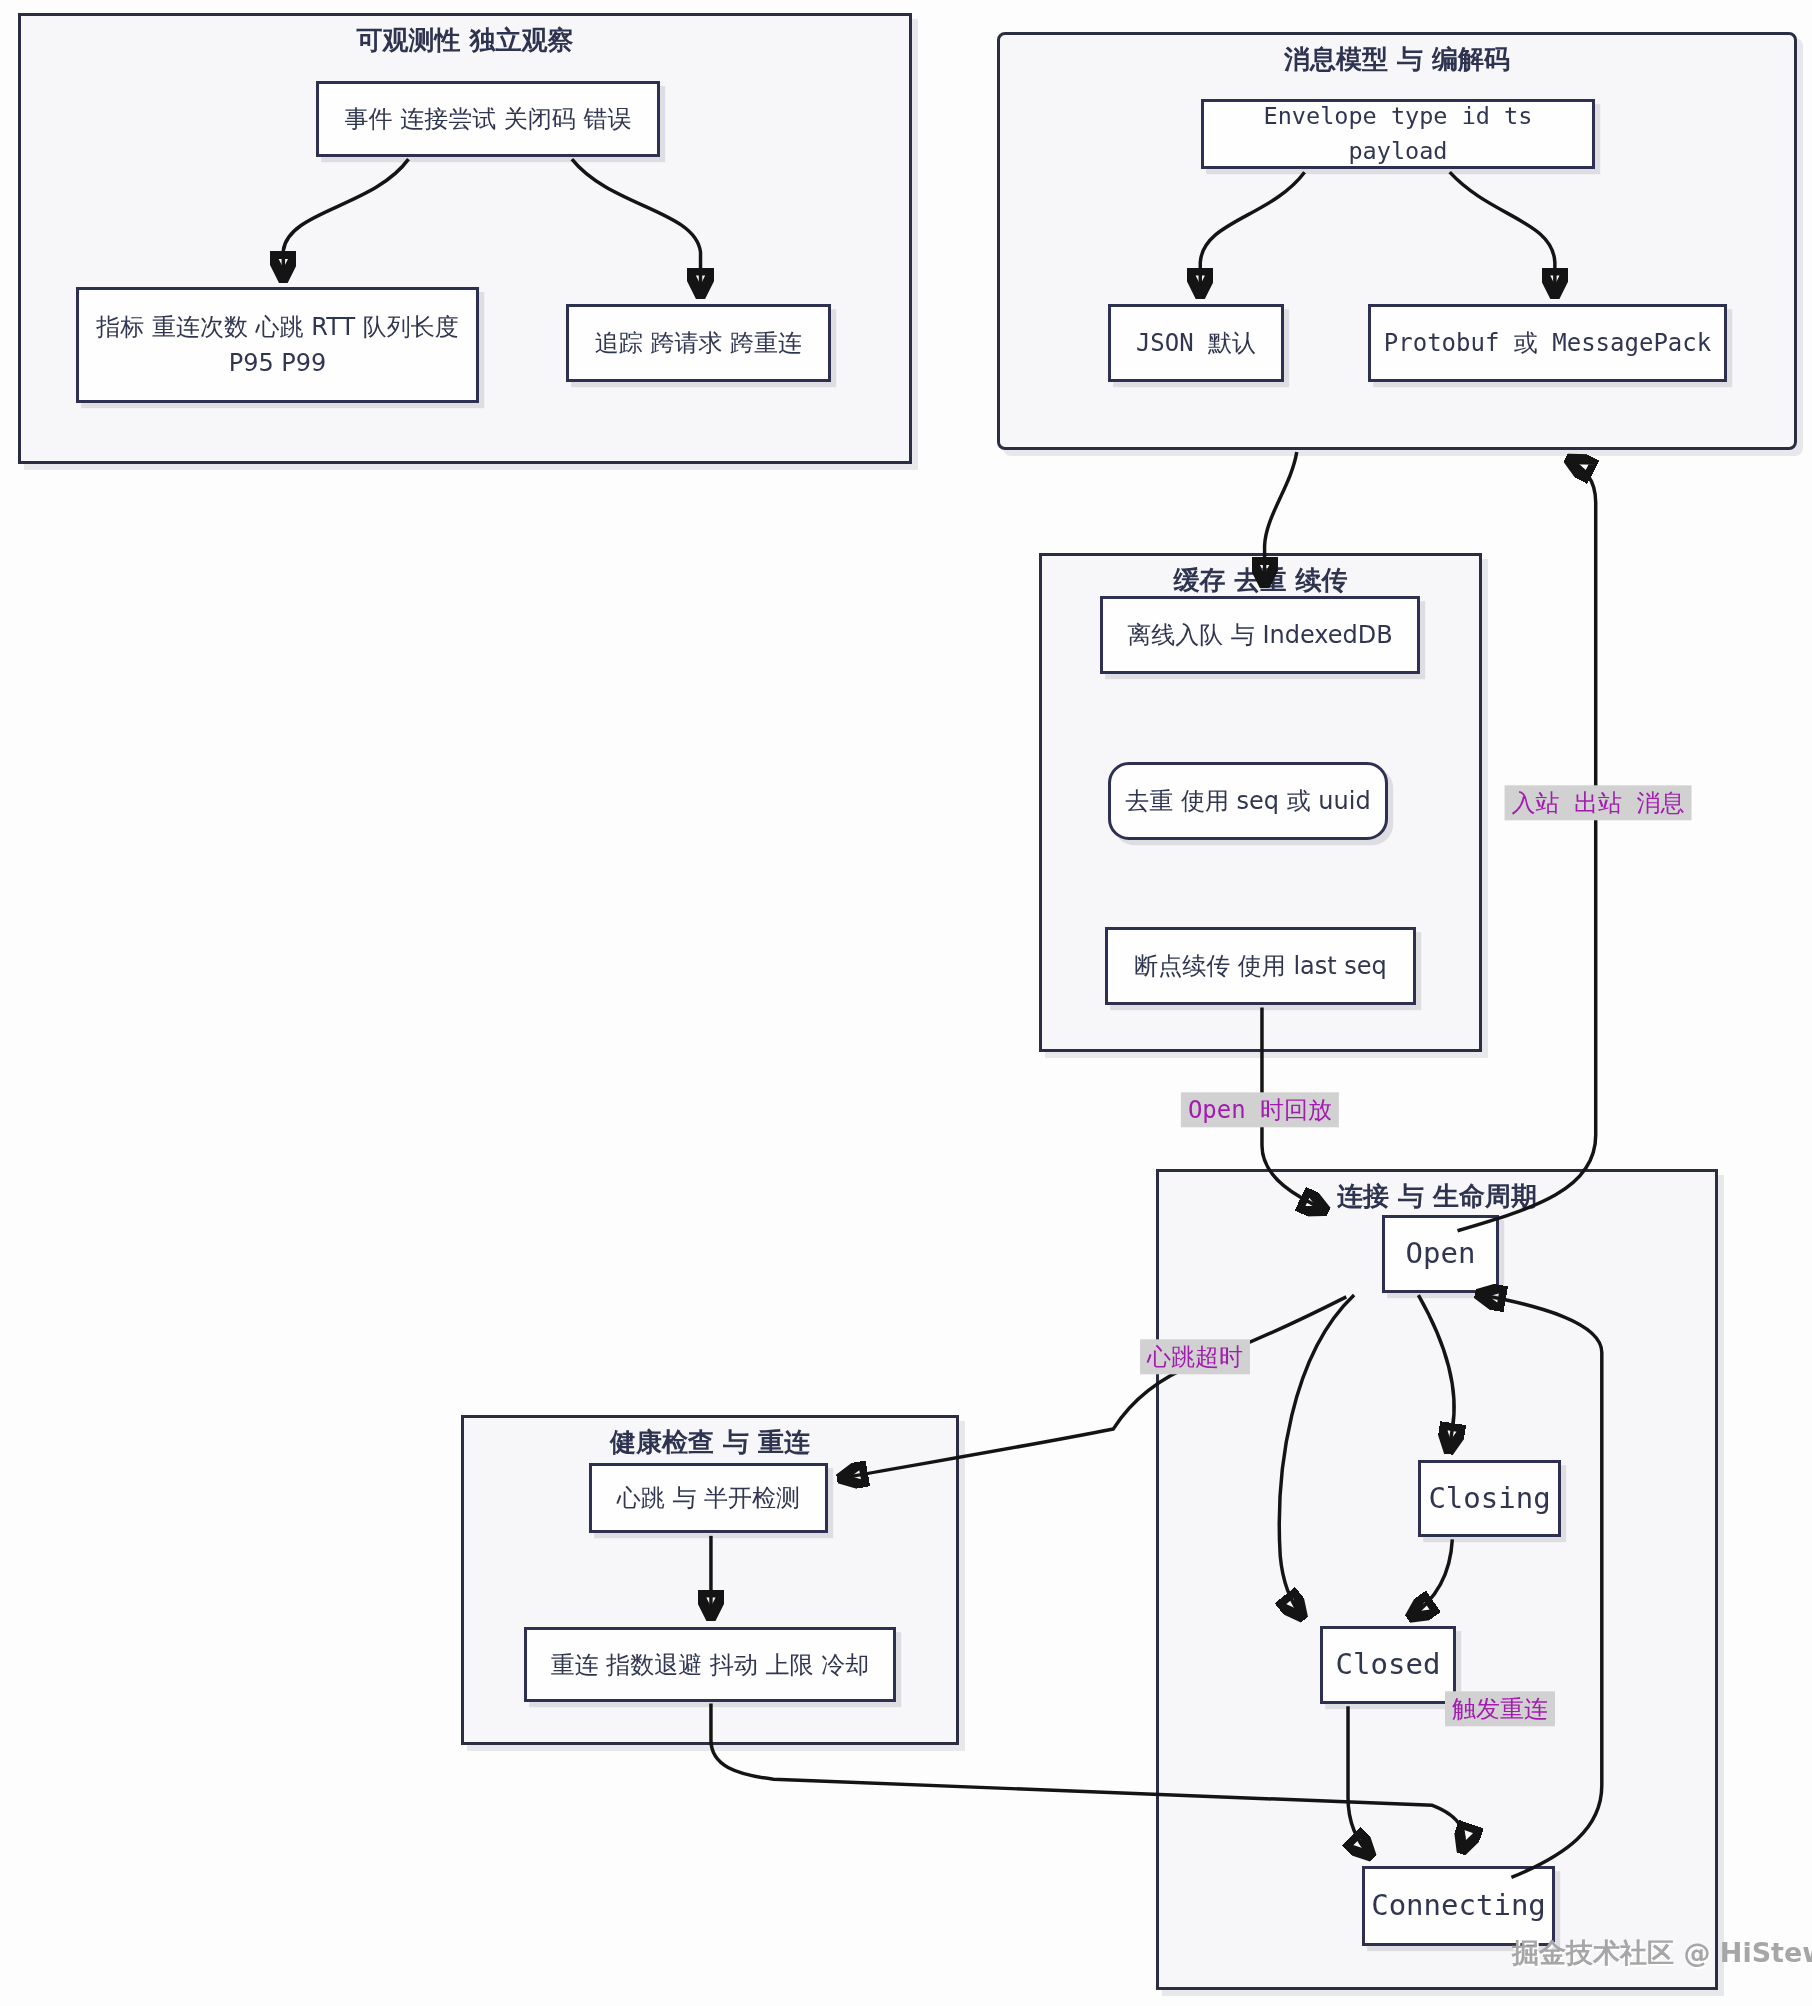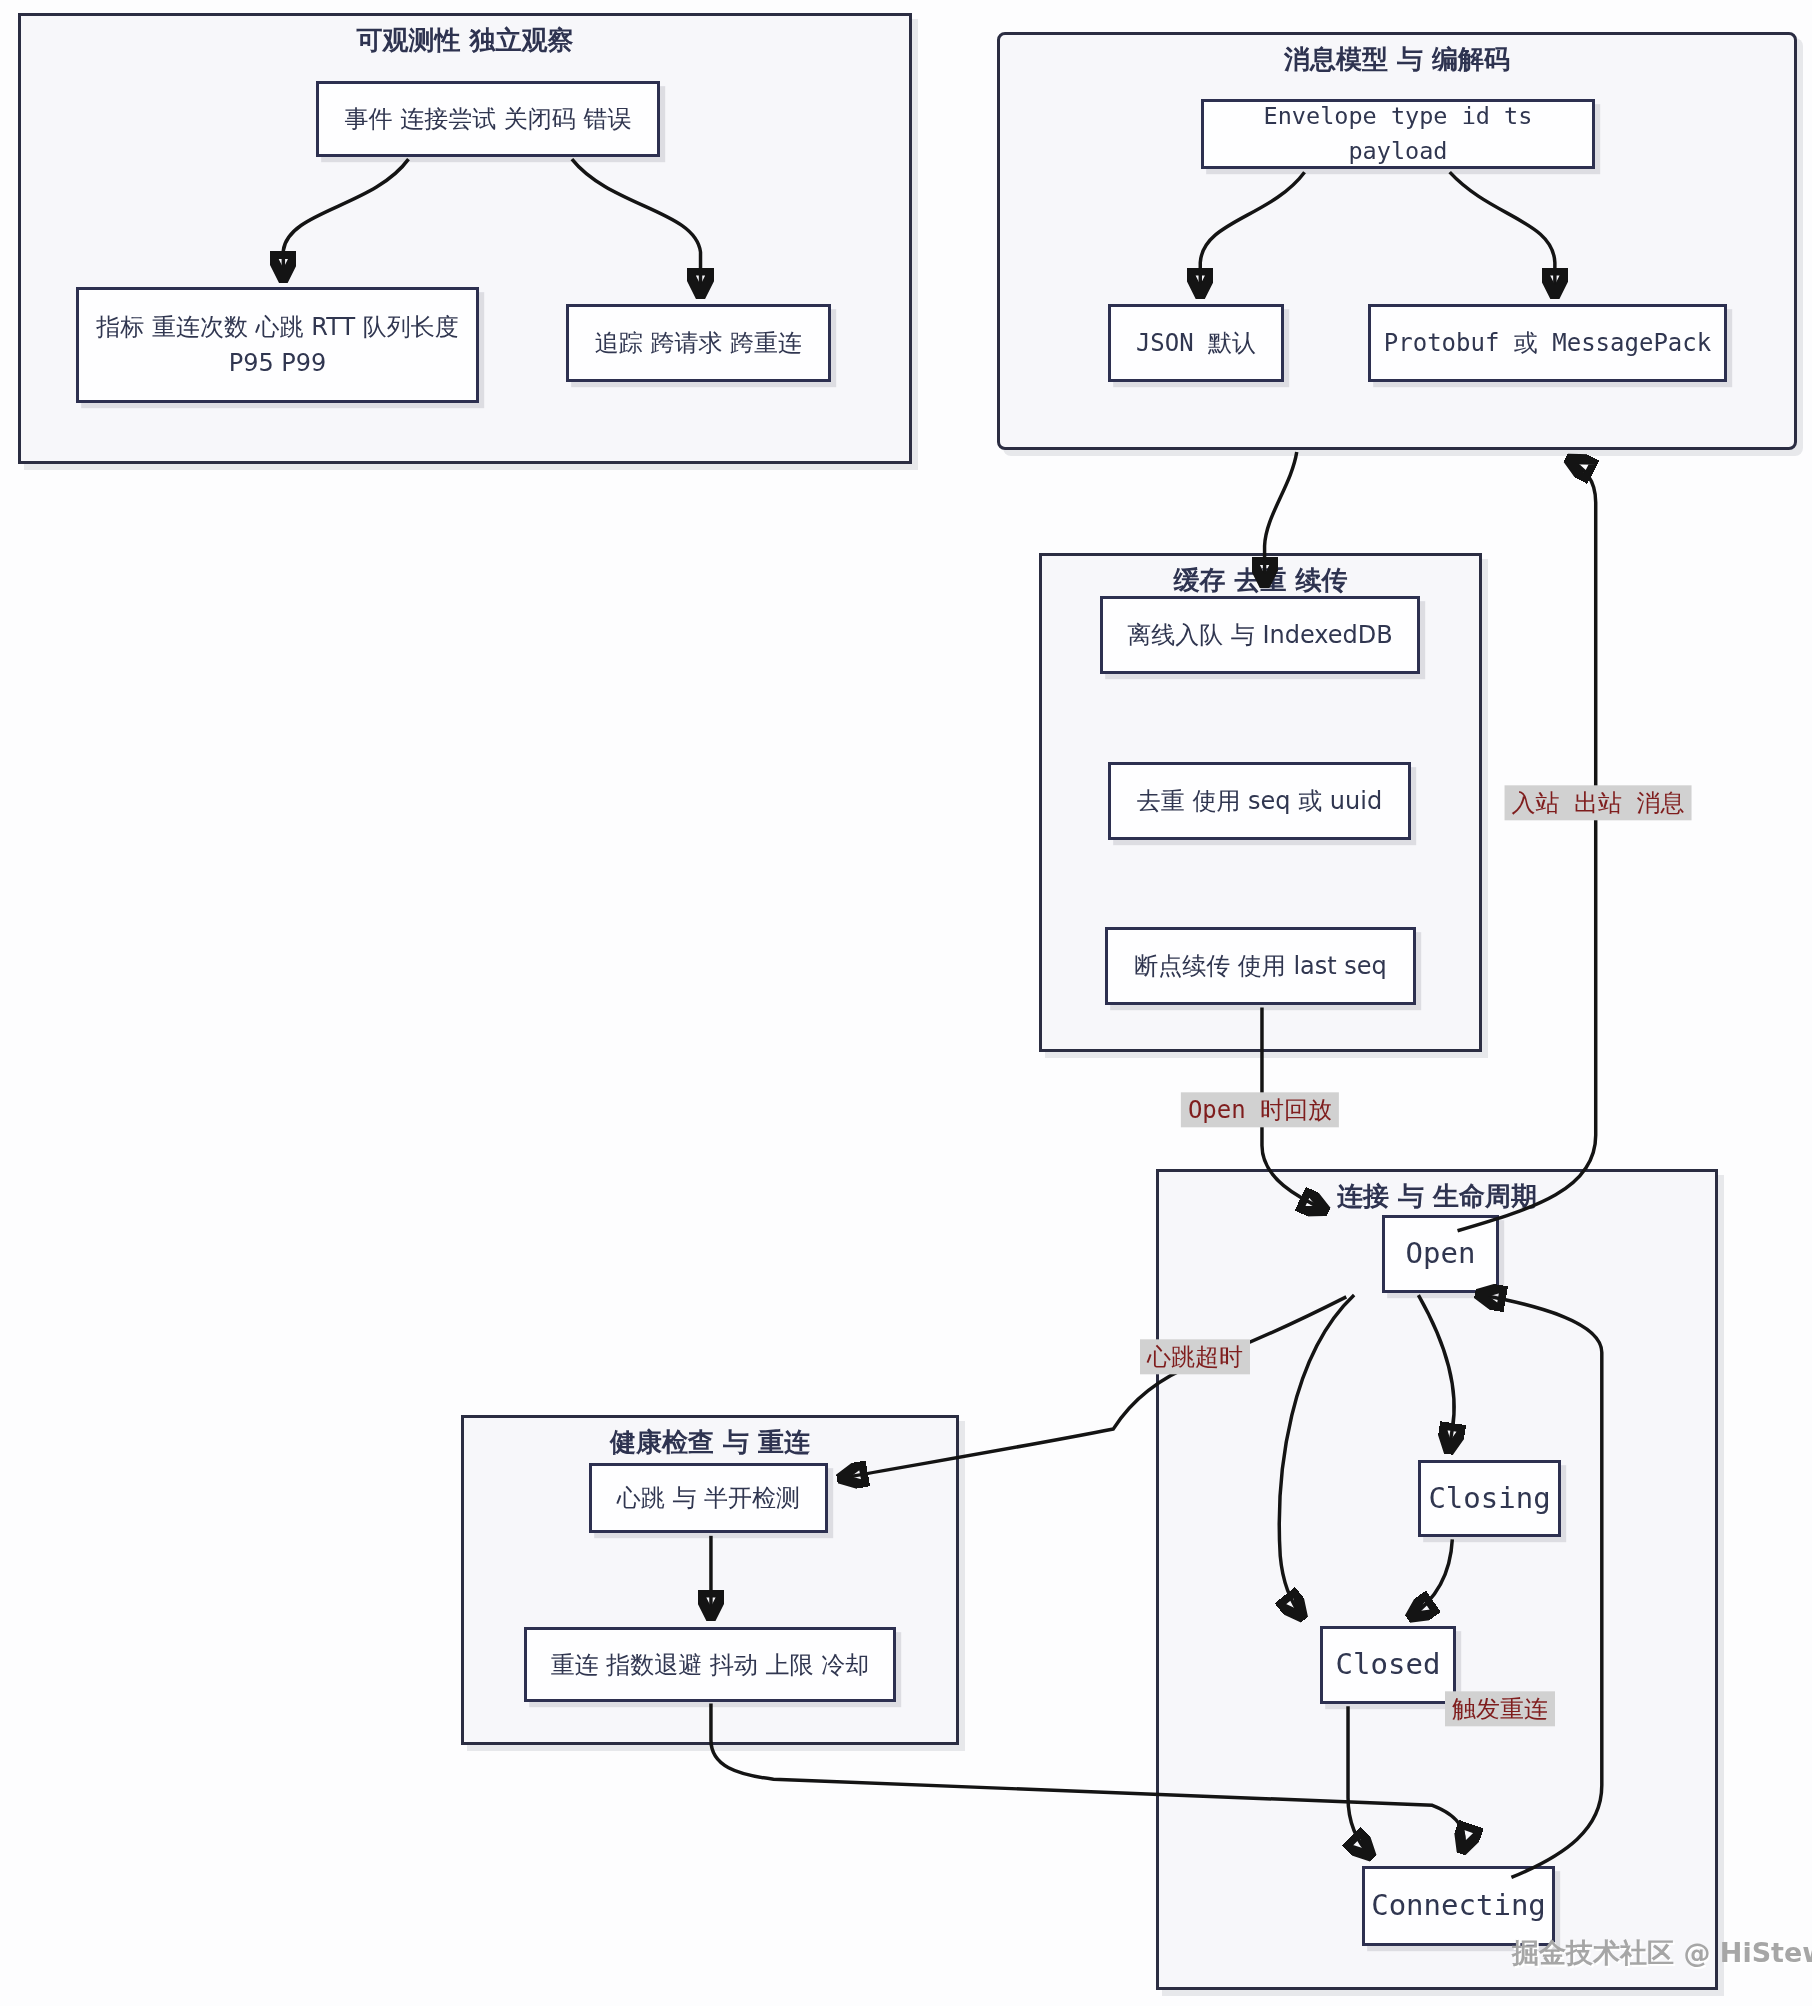--- a/index.html
+++ b/index.html
@@ -20,21 +20,21 @@
     background:#fefeff;border:3.5px solid #2d3050;box-sizing:border-box;
     box-shadow:5.2px 5.2px 0 rgba(43,45,66,0.13);color:#303650;
     font-size:24px;line-height:1.5;padding:7px 12px;font-weight:500;z-index:2;
   }
   .node.mono{font-family:"DejaVu Sans Mono","Liberation Mono",monospace;}
   .node.state{font-family:"DejaVu Sans Mono","Liberation Mono",monospace;font-size:29px;}
   #node-envelope{font-size:23.5px;padding:3.5px 5.2px;margin-left:25px;}
   .edges{position:absolute;left:0;top:0;z-index:5;pointer-events:none;}
   .edges path{stroke:#141414;stroke-width:4;fill:none;}
   .edge-label{
-    position:absolute;transform:translate(-50%,-50%);background:#d1d1d1;color:#7f1d1d;
+    position:absolute;transform:translate(-50%,-50%);background:#d1d1d1;color:#a21caf;
     font-size:24px;font-weight:500;padding:1.7px 7px;white-space:nowrap;z-index:6;
     font-family:"DejaVu Sans Mono","Liberation Mono",monospace;
   }
   .watermark{
     position:absolute;left:1512px;top:1935px;font-size:27px;font-weight:600;color:#a6a6a6;
     text-shadow:1.7px 1.7px 0 #ffffff;z-index:7;white-space:nowrap;
   }
 </style>
 </head>
 <body>
@@ -51,21 +51,21 @@
   <div class="group" style="left:997px;top:32px;width:800px;height:418px;border-radius:8px;">
     <div class="group-title">消息模型 与 编解码</div>
     <div class="node mono" id="node-envelope" style="left:176px;top:64px;width:394px;height:70px;">Envelope type id ts payload</div>
     <div class="node mono" style="left:108px;top:269px;width:176px;height:78px;">JSON 默认</div>
     <div class="node mono" style="left:368px;top:269px;width:359px;height:78px;">Protobuf 或 MessagePack</div>
   </div>
 
   <div class="group" style="left:1039px;top:553px;width:443px;height:499px;">
     <div class="group-title">缓存 去重 续传</div>
     <div class="node" style="left:58px;top:40px;width:320px;height:78px;">离线入队 与 IndexedDB</div>
-    <div class="node" style="left:66px;top:206px;width:303px;height:78px;">去重 使用 seq 或 uuid</div>
+    <div class="node" style="left:66px;top:206px;width:280px;height:78px;border-radius:21px;">去重 使用 seq 或 uuid</div>
     <div class="node" style="left:63px;top:371px;width:311px;height:78px;">断点续传 使用 last seq</div>
   </div>
 
   <div class="group" style="left:1112px;top:1169px;width:562px;height:821px;margin-left:44px;">
     <div class="group-title">连接 与 生命周期</div>
     <div class="node state" style="left:223px;top:43px;width:117px;height:78px;">Open</div>
     <div class="node state" style="left:259px;top:288px;width:143px;height:77px;">Closing</div>
     <div class="node state" style="left:161px;top:454px;width:136px;height:78px;">Closed</div>
     <div class="node state" style="left:203px;top:694px;width:193px;height:80px;">Connecting</div>
   </div>

